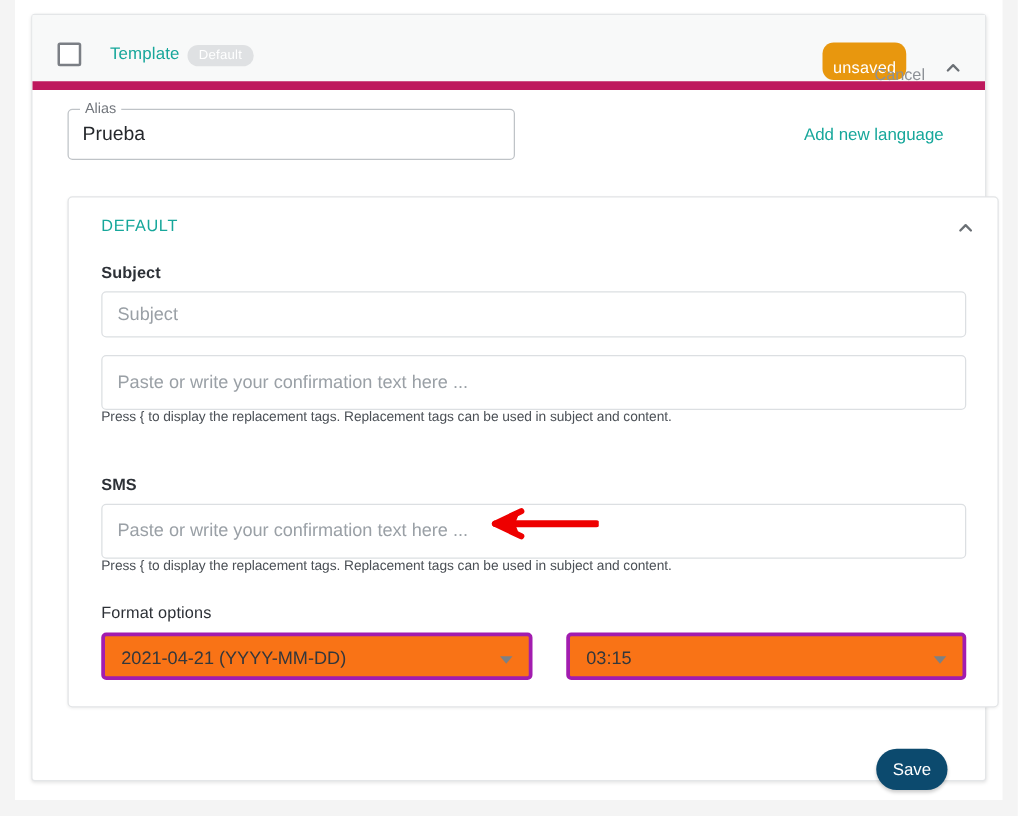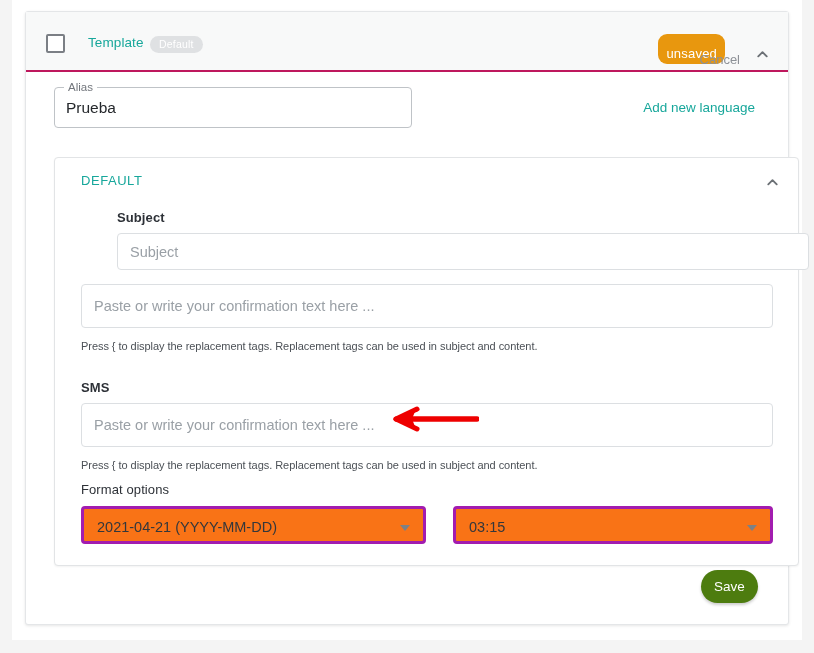--- a/index.html
+++ b/index.html
@@ -28,21 +28,21 @@
     border: 1px solid #e4e6e8;
     border-radius: 3px;
     box-shadow: 0 1px 3px rgba(0,0,0,.10);
   }
 
   
   .tpl-header {
     position: relative;
     height: 60px;
     background: #f8f9f9;
-    border-bottom: 2px solid #be185d;
+    border-bottom: 7px solid #be185d;
   }
   .chk {
     position: absolute;
     left: 20px; top: 22px;
     width: 19px; height: 19px;
     border: 2px solid #7b7f85;
     border-radius: 2px;
     background: #ffffff;
     cursor: pointer;
   }
@@ -162,21 +162,21 @@
     align-items: center;
     cursor: text;
   }
   .field-input .ph {
     padding-left: 12px;
     font-size: 14.5px;
     color: #9aa0a6;
   }
   .tall { height: 44px; }
   .helper {
-    margin-top: 12px;
+    margin-top: 0;
     font-size: 11px;
     color: #4b5056;
     letter-spacing: -.05px;
   }
 
   
   .fmt-label {
     position: absolute;
     left: 26px; top: 324px;
     font-size: 13px;
@@ -204,23 +204,23 @@
     border-left: 5px solid transparent;
     border-right: 5px solid transparent;
     border-top: 6px solid #7c8186;
   }
   .sel-date { left: 26px; top: 348px; width: 345px; }
   .sel-time { left: 398px; top: 348px; width: 320px; }
 
   
   .save-btn {
     position: absolute;
-    right: 30px; top: 558px;
+    right: 30px; top: 587px;
     width: 57px; height: 33px;
-    background: #4d7c0f;
+    background: #0c4a6e;
     color: #ffffff;
     border: none;
     border-radius: 17px;
     font-size: 13.5px;
     font-family: "Liberation Sans", sans-serif;
     cursor: pointer;
     box-shadow: 0 2px 3px rgba(0,0,0,.20);
   }
 
   
@@ -262,21 +262,21 @@
 
       <div class="section-head">
         <div class="section-title">DEFAULT</div>
         <div class="chev chev-section">
           <svg viewBox="0 0 16 16" width="15" height="15">
             <path d="M3.5 10 L8 5.5 L12.5 10" fill="none" stroke="#6b7075" stroke-width="2" stroke-linecap="round" stroke-linejoin="round"></path>
           </svg>
         </div>
       </div>
 
-      <div class="field-block" style="top:52px;margin-left:36px;">
+      <div class="field-block" style="top:52px;">
         <div class="field-label">Subject</div>
         <div class="field-input">
           <span class="ph">Subject</span>
         </div>
       </div>
 
       <div class="field-block" style="top:126px;">
         <div class="field-input tall">
           <span class="ph">Paste or write your confirmation text here ...</span>
         </div>

